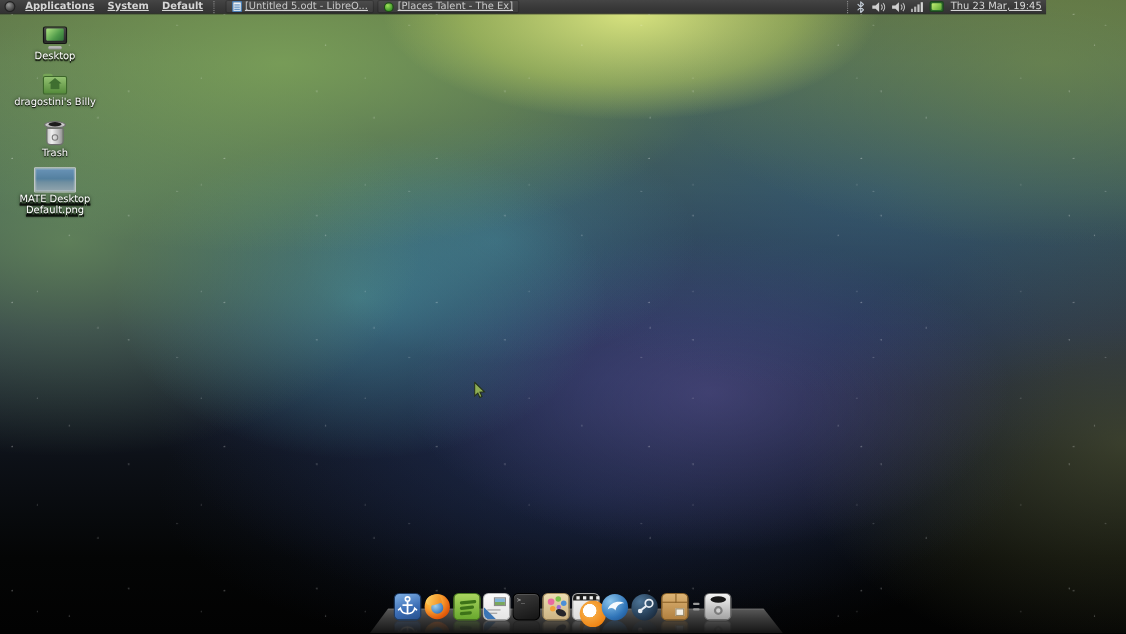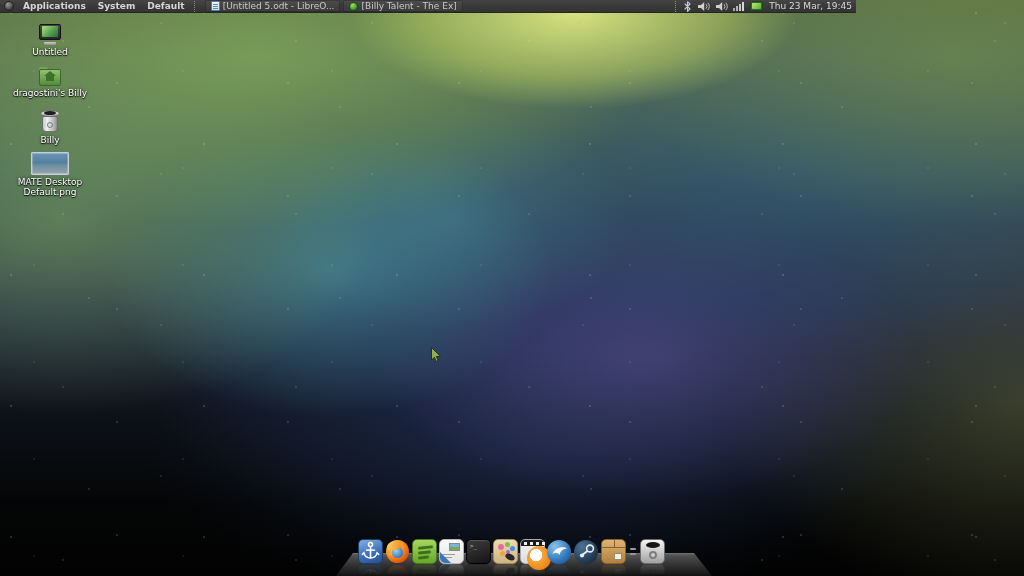--- a/index.html
+++ b/index.html
@@ -28,25 +28,25 @@
       radial-gradient(1px 1px at 11px 13px, rgba(255,255,255,.95), rgba(0,0,0,0) 100%),
       radial-gradient(1px 1px at 63px 41px, rgba(255,255,255,.7), rgba(0,0,0,0) 100%),
       radial-gradient(1px 1px at 117px 83px, rgba(255,255,255,.85), rgba(0,0,0,0) 100%),
       radial-gradient(1px 1px at 161px 23px, rgba(255,255,255,.6), rgba(0,0,0,0) 100%),
       radial-gradient(1px 1px at 34px 71px, rgba(255,255,255,.5), rgba(0,0,0,0) 100%),
       radial-gradient(1px 1px at 89px 107px, rgba(255,255,255,.75), rgba(0,0,0,0) 100%);
     background-size: 193px 131px, 233px 173px, 171px 113px, 211px 151px, 149px 97px, 251px 191px;
   }
 
   
-  .panel { position:absolute; left:0; top:0; width:856px; height:13px; z-index:30;
+  .panel { position:absolute; left:0; top:0; width:951px; height:13px; z-index:30;
     background:linear-gradient(180deg,#454545,#383838 60%,#333333);
     border-bottom:1px solid #262626;
     display:flex; align-items:flex-end; justify-content:space-between;
-    font-size:9px; color:#d6d6d6; }
+    font-size:9px; color:#d6d6d6;text-decoration:underline; }
   .panel-left, .panel-right { display:flex; align-items:center; height:100%; }
   .menu-btn { width:13px; height:13px; display:flex; align-items:center; justify-content:center; margin:0 2px 0 2px; cursor:default; }
   .menu-orb { width:10px; height:10px; border-radius:50%;
     background:radial-gradient(circle at 35% 30%, #9a9a9a, #555 55%, #2c2c2c 90%);
     border:1px solid #222; }
   .menu-item { padding:0 6px; font-weight:bold; line-height:13px; white-space:nowrap; }
   .applet-handle { width:5px; height:11px; margin:0 3px; border-left:1px dotted #8a8a8a; }
   .win-btn { display:flex; align-items:center; gap:3px; height:12px; padding:0 5px; margin-left:3px;
     background:rgba(255,255,255,.045); border:1px solid rgba(0,0,0,.25); border-radius:2px;
     white-space:nowrap; color:#c9c9c9; }
@@ -177,21 +177,21 @@
     <span class="menu-item">Applications</span>
     <span class="menu-item">System</span>
     <span class="menu-item">Default</span>
     <div class="applet-handle"></div>
     <div class="win-btn">
       <span class="wicon-doc"></span>
       <span>[Untitled 5.odt - LibreO...</span>
     </div>
     <div class="win-btn">
       <span class="wicon-spot"></span>
-      <span>[Billy Talent - The Ex]</span>
+      <span>[Places Talent - The Ex]</span>
     </div>
   </div>
   <div class="panel-right">
     <div class="applet-handle"></div>
     <div class="tray">
       <svg width="9" height="11" viewBox="0 0 9 11">
         <path d="M2 3 L7 8 L4.5 10.3 L4.5 0.7 L7 3 L2 8" fill="none" stroke="#c3ccd6" stroke-width="1.1" stroke-linejoin="round" stroke-linecap="round"></path>
       </svg>
       <svg width="13" height="11" viewBox="0 0 13 11">
         <path d="M1 4 H4 L7.2 1 V10 L4 7 H1 Z" fill="#cfcfcf"></path>
@@ -213,41 +213,41 @@
   </div>
 </div>
 
 <div class="desktop-icons">
   <div class="dicon" style="top:2px;">
     <div class="icn-computer">
       <div class="crt"></div>
         <div class="scr"></div>
         <div class="base"></div>
     </div>
-    <div class="dicon-label nowrap">Untitled</div>
+    <div class="dicon-label nowrap">Desktop</div>
   </div>
   <div class="dicon" style="top:45px;">
     <div class="icn-home">
       <div class="tab"></div>
         <div class="body"></div>
         <div class="roof"></div>
         <div class="emb"></div>
     </div>
     <div class="dicon-label nowrap">dragostini's Billy</div>
   </div>
   <div class="dicon" style="top:88px;">
     <div class="icn-trash">
       <div class="body"></div>
         <div class="lid"></div>
         <div class="hole"></div>
         <div class="ring"></div>
     </div>
-    <div class="dicon-label nowrap">Billy</div>
-  </div>
-  <div class="dicon" style="top:130px;">
+    <div class="dicon-label nowrap">Trash</div>
+  </div>
+  <div class="dicon" style="top:130px;text-decoration:underline;">
     <div class="icn-image"></div>
     <div class="dicon-label wrap64">MATE Desktop Default.png</div>
   </div>
 </div>
 
 <div class="cursor">
   <svg width="11" height="16" viewBox="0 0 11 16">
     <path d="M0.5 0.5 L0.5 13 L3.4 10.4 L5.2 14.4 L7.2 13.4 L5.4 9.6 L9.4 9.2 Z" fill="#8fae54" stroke="#24301a" stroke-width="1"></path>
   </svg>
 </div>

